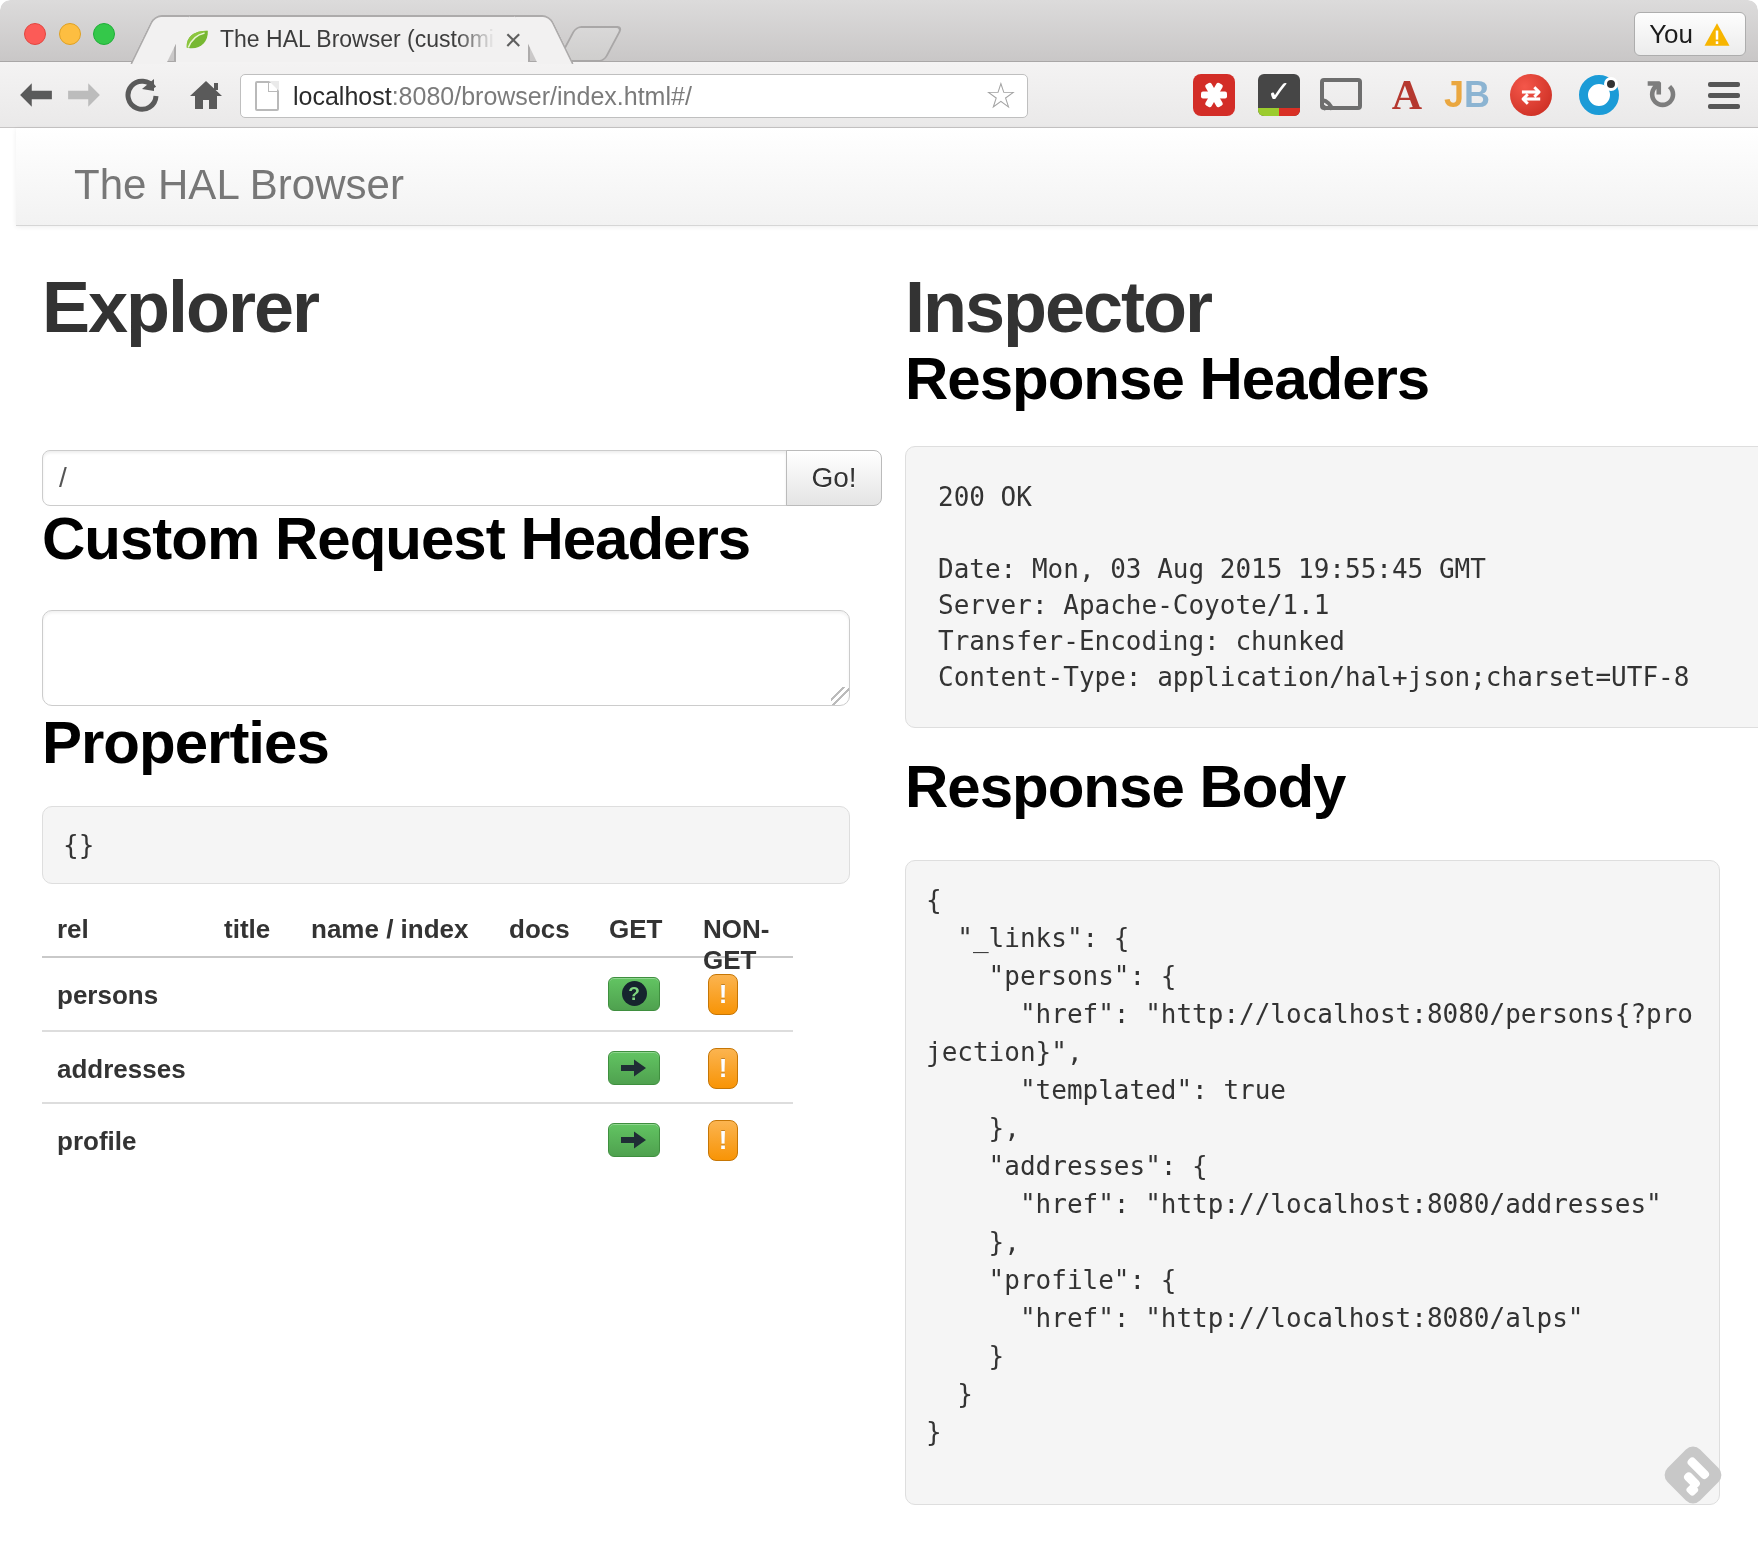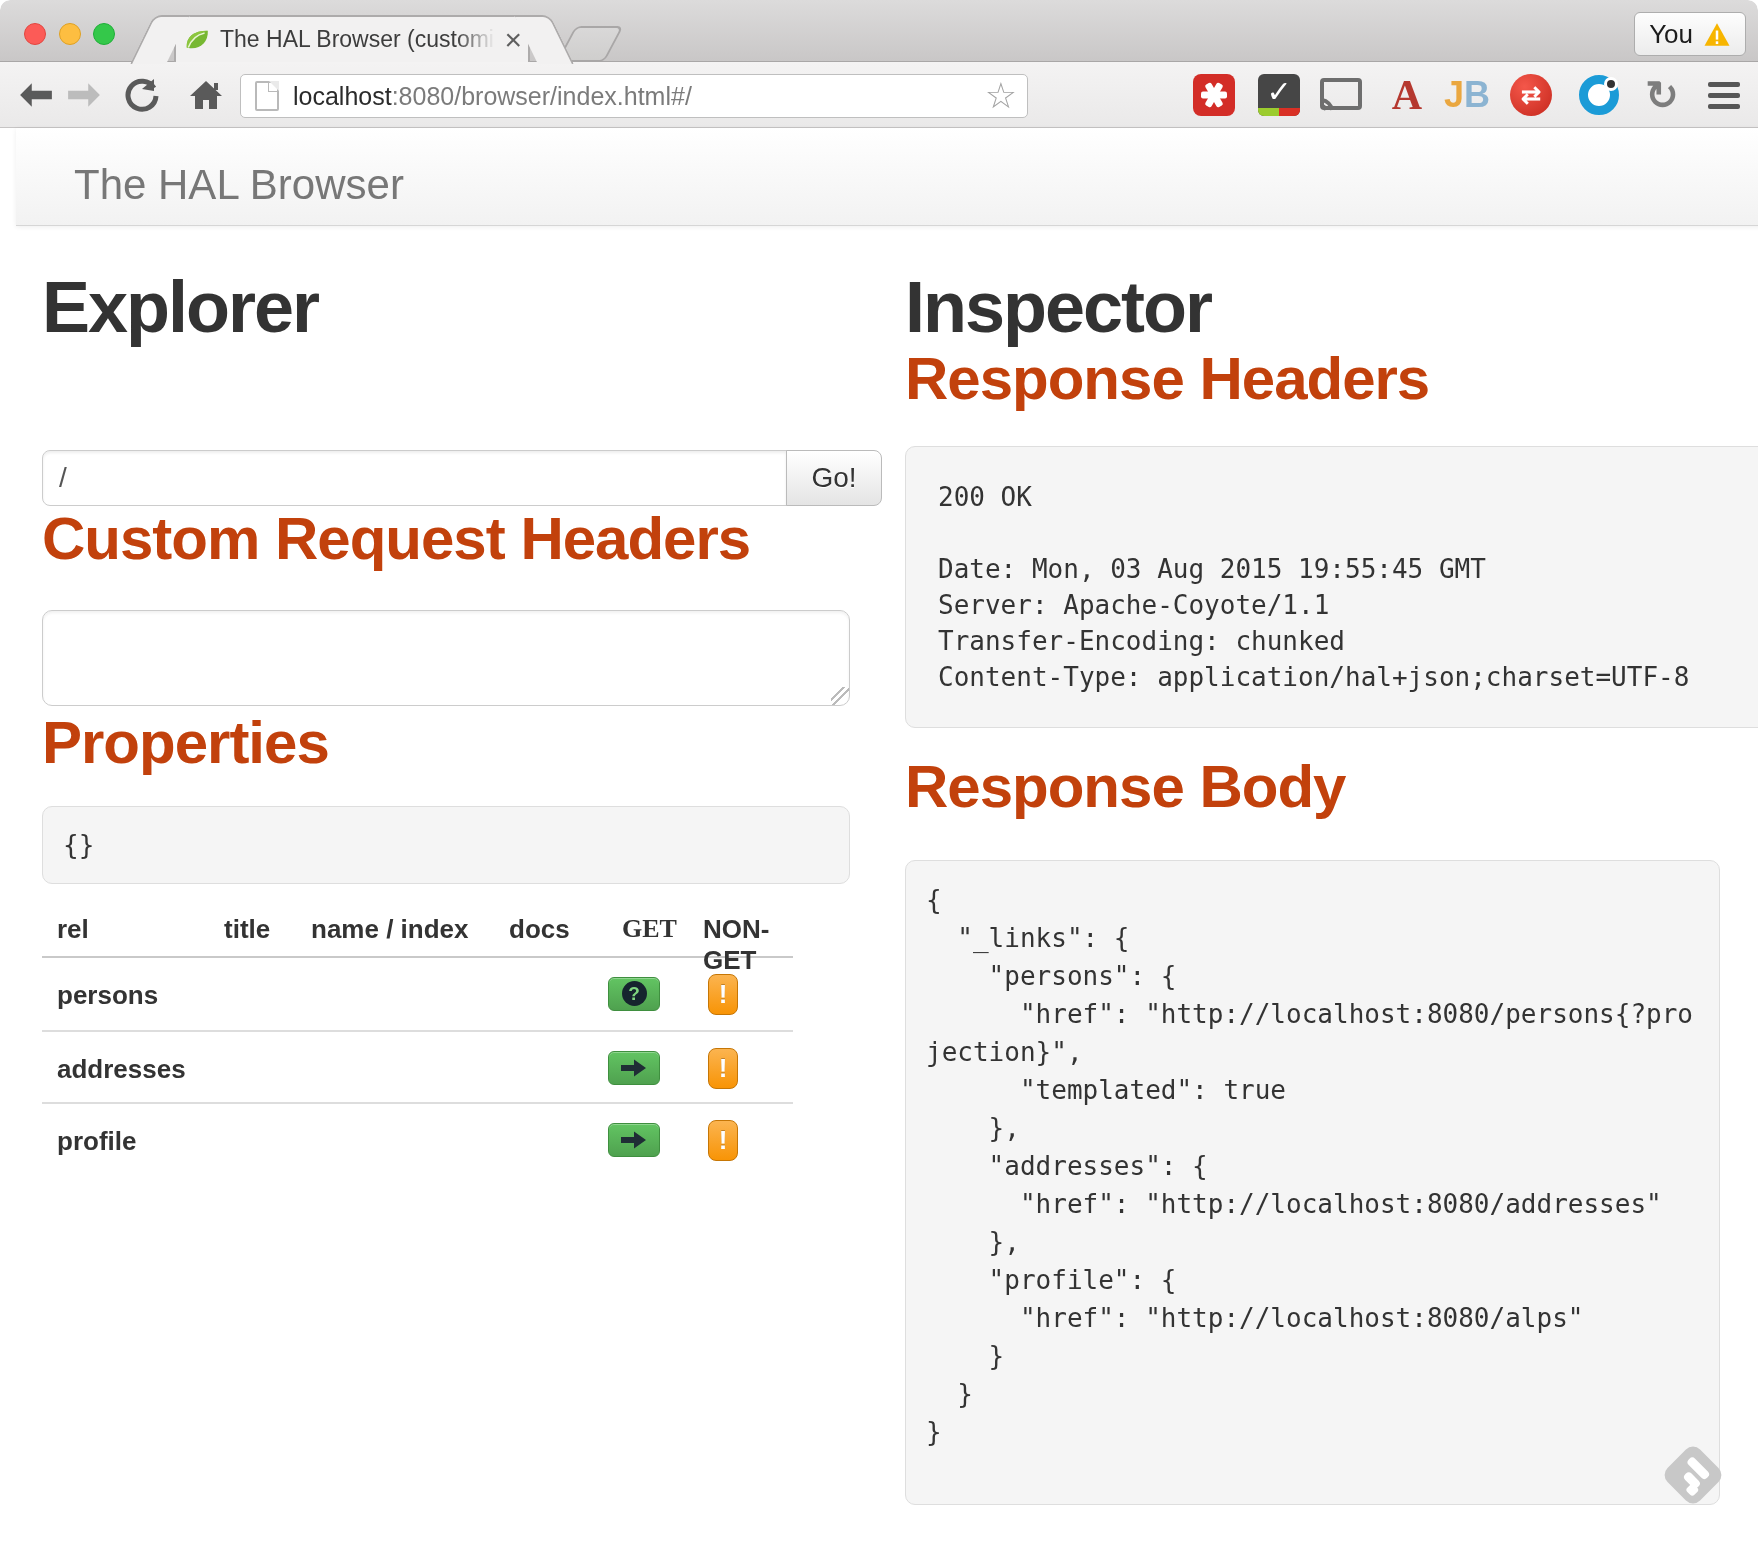--- a/index.html
+++ b/index.html
@@ -76,21 +76,21 @@
   
   .navbar{position:absolute;left:16px;top:128px;width:1758px;height:98px;
      background:linear-gradient(#ffffff,#f2f2f2);border-bottom:1px solid #d6d6d6;
      box-shadow:0 1px 5px rgba(0,0,0,0.07);display:flex;align-items:center;padding:16px 0 0 58px;}
   .brand{font-size:42px;color:#777;}
 
   
   .col-left{position:absolute;left:42px;top:270px;width:845px;}
   .col-right{position:absolute;left:905px;top:270px;width:815px;}
   h1.big{margin:0;font-size:72px;line-height:1.05;font-weight:bold;color:#333;letter-spacing:-2px;}
-  h2.section-h{margin:0;font-size:60px;line-height:1.1;font-weight:bold;color:#c2410c;letter-spacing:-1px;}
+  h2.section-h{margin:0;font-size:60px;line-height:1.1;font-weight:bold;color:#000000;letter-spacing:-1px;}
 
   .addr-group{display:flex;margin-top:104px;width:841px;}
   .addr-input{width:745px;height:56px;border:1px solid #ccc;border-radius:8px 0 0 8px;
      padding:0 16px;font-size:28px;color:#555;font-family:"Liberation Sans",sans-serif;
      box-shadow:inset 0 2px 3px rgba(0,0,0,0.07);outline:none;}
   .go-btn{width:96px;height:56px;margin-left:-1px;border:1px solid #bbb;border-radius:0 8px 8px 0;
      background:linear-gradient(#ffffff,#e4e4e4);font-size:28px;color:#333;
      font-family:"Liberation Sans",sans-serif;text-shadow:0 1px 0 #fff;}
   .crh-title{margin-top:30px;}
   .headers-textarea{margin-top:38px;width:808px;height:96px;border:1px solid #ccc;border-radius:10px;
@@ -99,21 +99,21 @@
        linear-gradient(135deg,transparent 0 8px,#bbb 8px 10px,transparent 10px 13px,#bbb 13px 15px,transparent 15px) no-repeat right bottom/18px 18px,#fff;}
   .props-title{margin-top:36px;}
   .pre-box{background:#f5f5f5;border:1px solid #dedede;border-radius:10px;
      font-family:"DejaVu Sans Mono","Liberation Mono",monospace;color:#333;white-space:pre;overflow:hidden;}
   .props-box{margin-top:30px;width:808px;padding:20px;font-size:26px;line-height:36px;}
   .links-title{margin-top:26px;}
 
   .links-table{margin-top:24px;width:751px;font-size:26px;color:#333;}
   .lt-head{position:relative;height:48px;border-bottom:2px solid #c9c9c9;font-weight:bold;}
   .lt-head span{position:absolute;top:4px;}
-  .c-rel{left:15px;} .c-title{left:182px;} .c-name{left:269px;} .c-docs{left:467px;} .c-get{left:580px;font-family:Liberation Serif, serif;} .c-nonget{left:661px;}
+  .c-rel{left:15px;} .c-title{left:182px;} .c-name{left:269px;} .c-docs{left:467px;} .c-get{left:567px;} .c-nonget{left:661px;}
   .lt-row{position:relative;height:72px;}
   .lt-row + .lt-row{border-top:2px solid #dddddd;}
   .row-rel{position:absolute;left:15px;top:22px;font-weight:bold;}
   .btn-get{position:absolute;left:566px;top:19px;width:52px;height:34px;border-radius:6px;
      background:linear-gradient(#62c462,#4fa14f);border:1px solid #3f8f3f;
      display:flex;align-items:center;justify-content:center;box-shadow:inset 0 1px 0 rgba(255,255,255,0.3);}
   .q-circle{width:25px;height:25px;border-radius:50%;background:#16242e;color:#7fd67f;
      font-size:19px;font-weight:bold;display:flex;align-items:center;justify-content:center;line-height:1;}
   .btn-nonget{position:absolute;left:666px;top:16px;width:30px;height:41px;border-radius:8px;
      background:linear-gradient(#fbb450,#f89406);border:1px solid #c67605;color:#fff;

